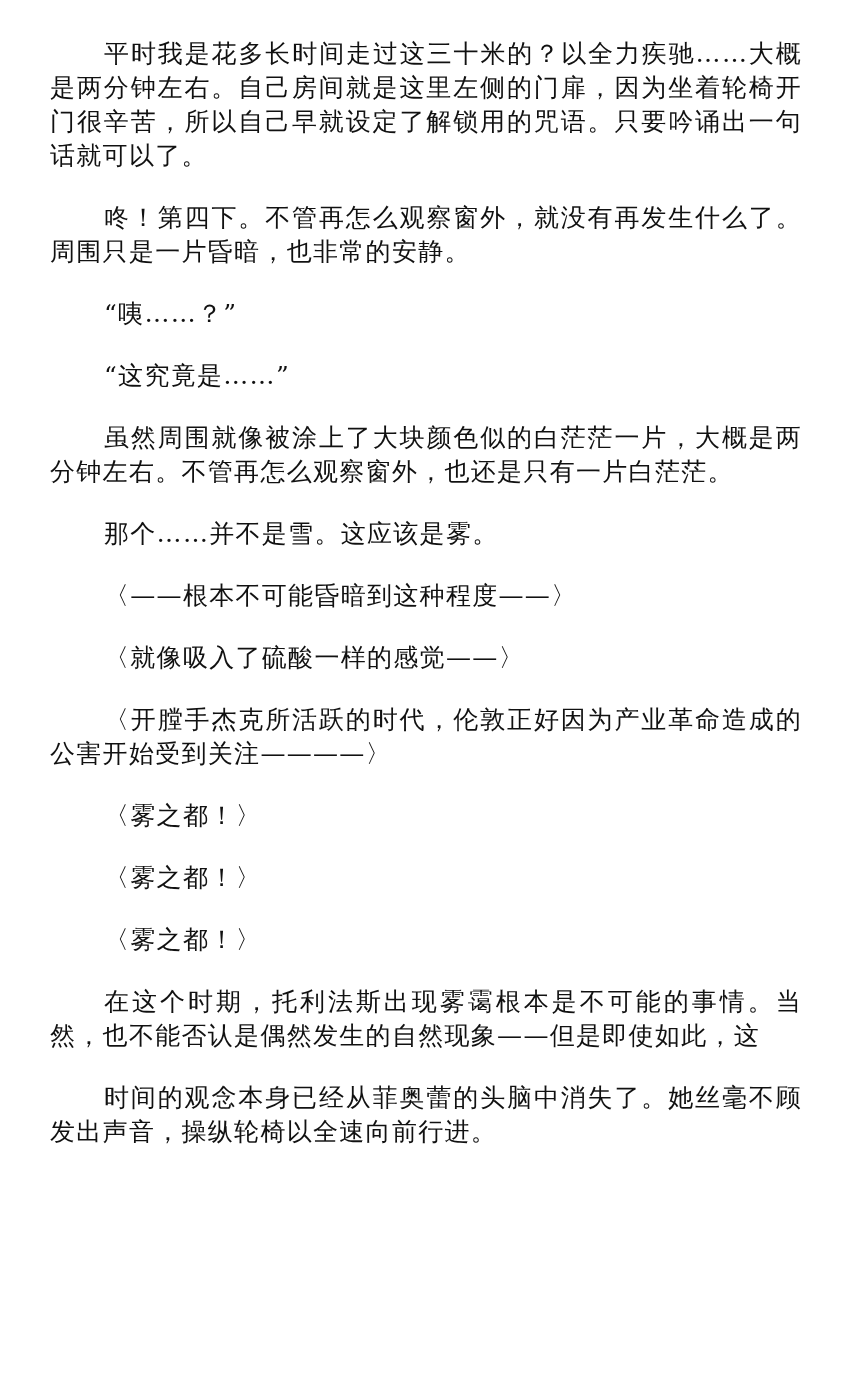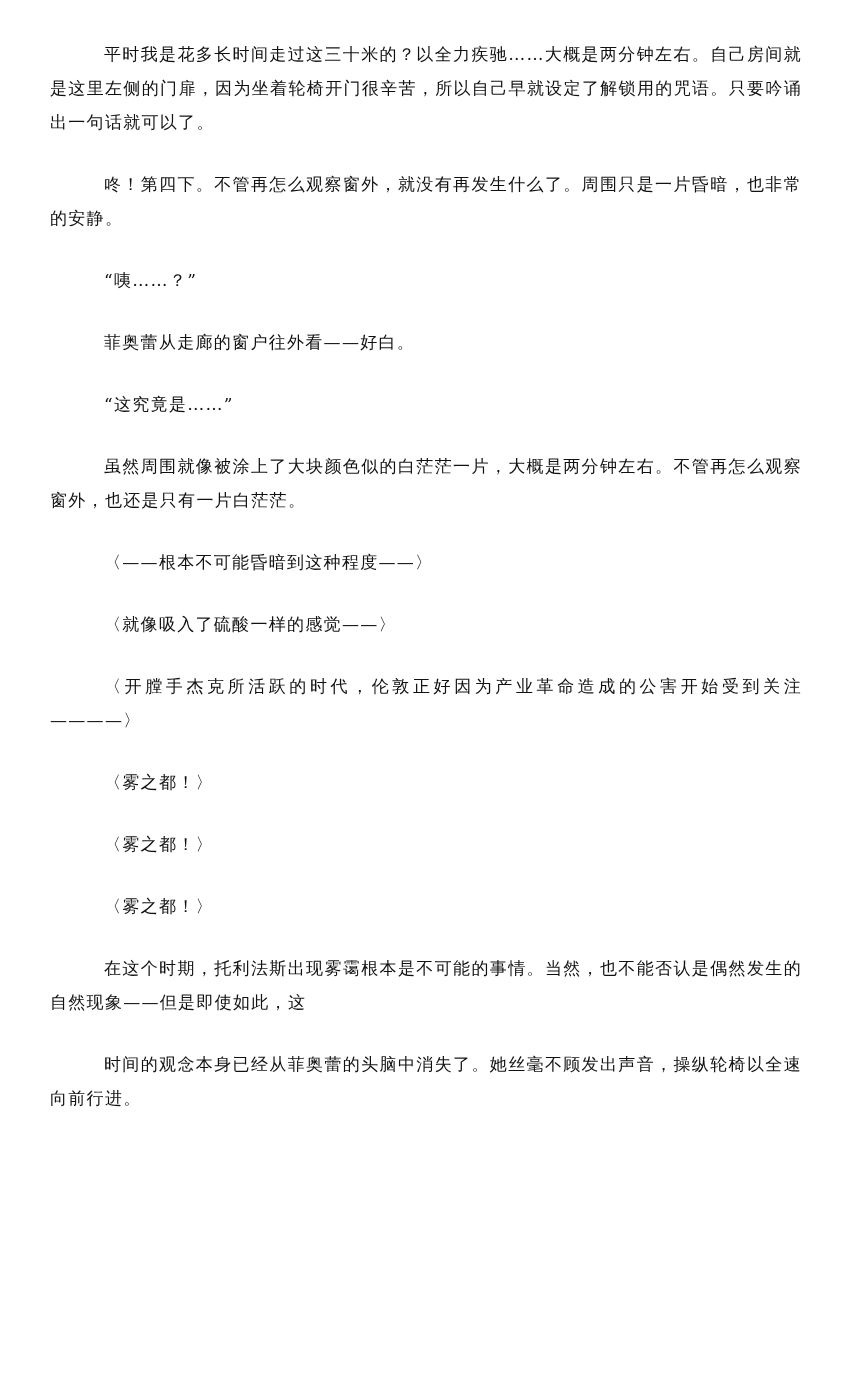--- a/index.html
+++ b/index.html
@@ -12,43 +12,43 @@
       height: 1400px;
       overflow: hidden;
       position: relative;
     }
     .page {
       position: absolute;
       left: 50px;
       top: 37px;
       width: 752px;
       font-family: "DejaVu Serif", "Liberation Serif", serif;
-      font-size: 17px;
+      font-size: 25px;
       line-height: 34px;
       color: #111111;
       letter-spacing: 1.3px;
     }
     .para {
       margin: 0 0 28px 0;
       text-indent: 54px;
       text-align: justify;
       text-align-last: left;
       word-break: break-all;
     }
   </style>
 </head>
 <body>
 
 <div class="page">
   <p class="para">平时我是花多长时间走过这三十米的？以全力疾驰……大概是两分钟左右。自己房间就是这里左侧的门扉，因为坐着轮椅开门很辛苦，所以自己早就设定了解锁用的咒语。只要吟诵出一句话就可以了。</p>
   <p class="para">咚！第四下。不管再怎么观察窗外，就没有再发生什么了。周围只是一片昏暗，也非常的安静。</p>
   <p class="para">“咦……？”</p>
-  <p class="para">菲奥蕾从走廊的窗户往外看——好白。</p>
   <p class="para">“这究竟是……”</p>
   <p class="para">虽然周围就像被涂上了大块颜色似的白茫茫一片，大概是两分钟左右。不管再怎么观察窗外，也还是只有一片白茫茫。</p>
+  <p class="para">那个……并不是雪。这应该是雾。</p>
   <p class="para">〈——根本不可能昏暗到这种程度——〉</p>
   <p class="para">〈就像吸入了硫酸一样的感觉——〉</p>
   <p class="para">〈开膛手杰克所活跃的时代，伦敦正好因为产业革命造成的公害开始受到关注————〉</p>
   <p class="para">〈雾之都！〉</p>
   <p class="para">〈雾之都！〉</p>
   <p class="para">〈雾之都！〉</p>
   <p class="para">在这个时期，托利法斯出现雾霭根本是不可能的事情。当然，也不能否认是偶然发生的自然现象——但是即使如此，这</p>
   <p class="para">时间的观念本身已经从菲奥蕾的头脑中消失了。她丝毫不顾发出声音，操纵轮椅以全速向前行进。</p>
 </div>
 

